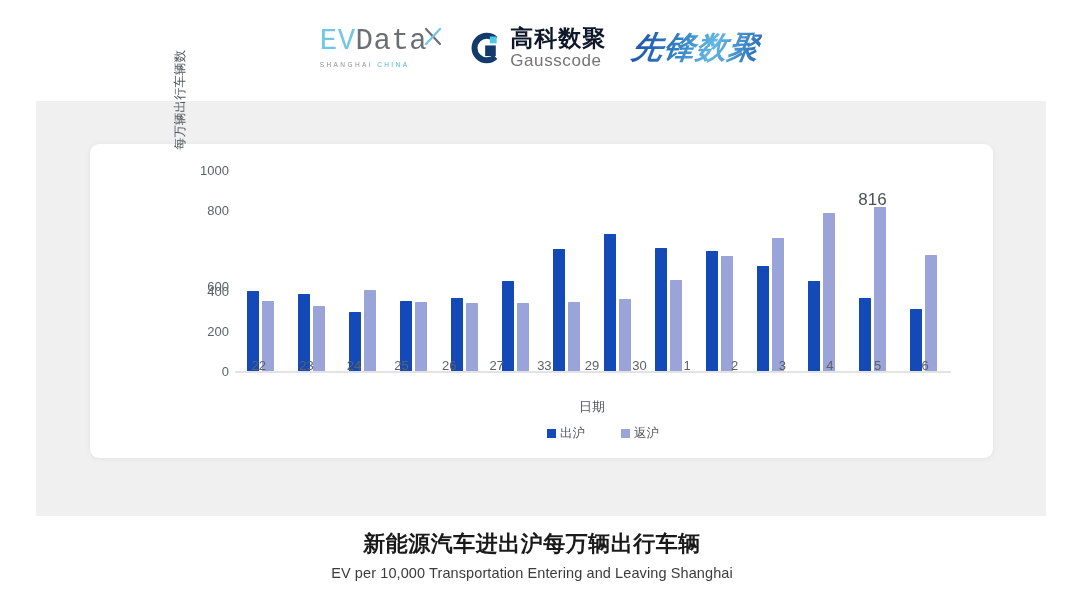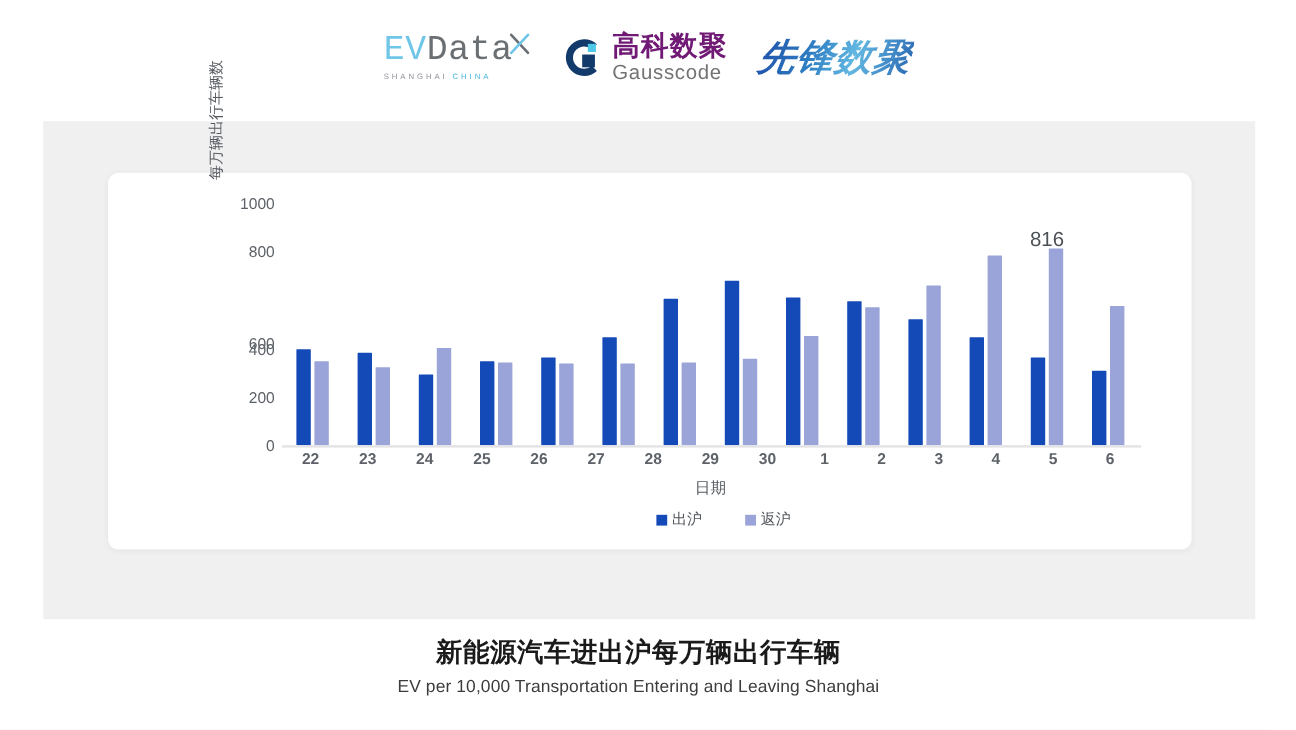--- a/index.html
+++ b/index.html
@@ -64,21 +64,21 @@
   .logo-gauss {
     display: flex;
     align-items: center;
     gap: 7px;
   }
   .gauss-mark { width: 34px; height: 34px; flex: none; }
   .gauss-text { display: flex; flex-direction: column; line-height: 1; }
   .gauss-cn {
     font-size: 23px;
     font-weight: 700;
-    color: #701a75;
+    color: #0f172a;
     letter-spacing: 1px;
     white-space: nowrap;
   }
   .gauss-en {
     font-size: 17px;
     color: #737373;
     letter-spacing: 0.6px;
     margin-top: 2px;
     white-space: nowrap;
   }
@@ -202,24 +202,23 @@
     width: 100%;
     text-align: center;
     font-size: 17px;
     color: #4b5055;
     white-space: nowrap;
     transform: translateY(-17px);
   }
   .x-ticks {
     position: absolute;
     left: 145px;
-    top: 231px;
+    top: 214px;
     width: 714px;
     display: flex;
-    font-weight: bold;
   }
   .x-tick {
     flex: 1 1 0;
     text-align: center;
     font-size: 13px;
     color: #5d6268;
   }
   .x-axis-title {
     position: absolute;
     left: 145px;
@@ -390,21 +389,21 @@
 
       <div class="axis-line"></div>
 
       <div class="x-ticks">
           <div class="x-tick">22</div>
           <div class="x-tick">23</div>
           <div class="x-tick">24</div>
           <div class="x-tick">25</div>
           <div class="x-tick">26</div>
           <div class="x-tick">27</div>
-          <div class="x-tick">28</div>
+          <div class="x-tick">33</div>
           <div class="x-tick">29</div>
           <div class="x-tick">30</div>
           <div class="x-tick">1</div>
           <div class="x-tick">2</div>
           <div class="x-tick">3</div>
           <div class="x-tick">4</div>
           <div class="x-tick">5</div>
           <div class="x-tick">6</div>
         </div>
 

